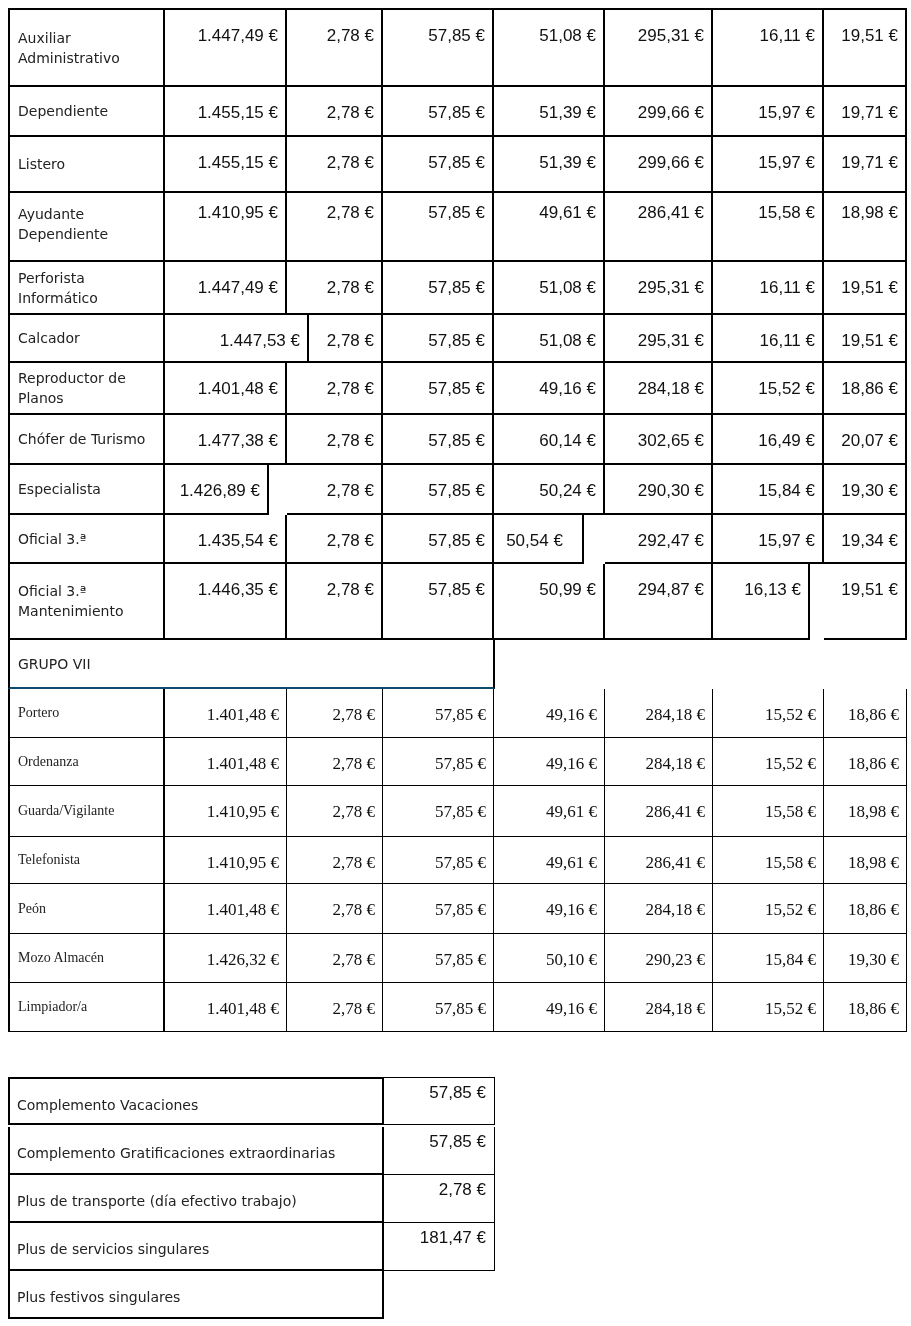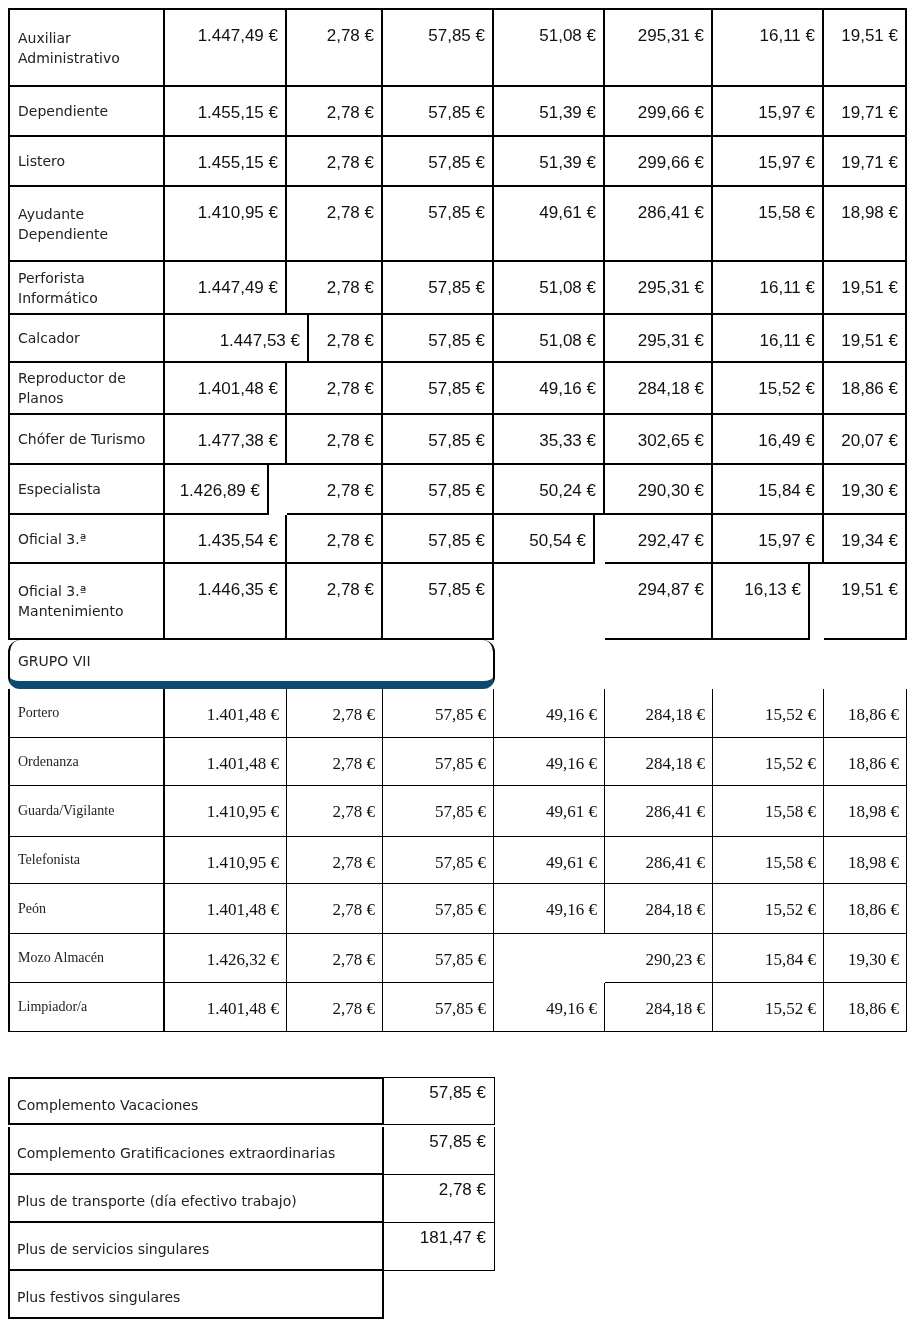--- a/index.html
+++ b/index.html
@@ -13,21 +13,21 @@
   .row { position: absolute; left: 0; width: 899px; box-sizing: border-box; }
   .cell { position: absolute; top: 0; bottom: 0; box-sizing: border-box; }
   .cell.name { padding: 0 16px 0 8px; display: flex; align-items: center; }
   .cell.num { padding: 16px 7px 0 0; }
 
   .thick .cell { border-right: 2px solid #000; border-bottom: 2px solid #000; }
   .thick .cell.c0 { border-left: 2px solid #000; }
   .thin .cell { border-right: 1px solid #000; border-bottom: 1px solid #000; font-family: Liberation Serif, serif; }
   .thin .cell.c0 { border-left: 2px solid #000; border-right: 2px solid #000; }
 
-  .group-row .cell { border-left: 2px solid #000; border-right: 2px solid #000; border-bottom: 8px solid #0c4a6e; border-radius: 12px; }
+  .group-row .cell { border-left: 2px solid #000; border-right: 2px solid #000; border-bottom: 2px solid #0c4a6e; }
 
   
   #supp { position: absolute; left: 8px; top: 1077px; width: 487px; }
   .srow { position: absolute; left: 0; width: 487px; height: 48px; box-sizing: border-box; }
   .srow .lbl { position: absolute; left: 0; top: 0; width: 376px; height: 100%;
                border: 2px solid #000; border-top: none; box-sizing: border-box;
                padding: 18px 0 0 7px; font-size: 14px; color: #222; }
   .srow .val { position: absolute; left: 376px; top: 0; width: 111px; height: 100%;
                border-right: 1px solid #000; border-bottom: 1px solid #000; box-sizing: border-box;
                padding: 5px 8px 0 0; text-align: right; font-family: "Liberation Sans", sans-serif; font-size: 17px; }
@@ -56,21 +56,21 @@
         <span>Dependiente</span>
       </div>
       <div class="cell c1 num" style="left: 157px; width: 122px;">1.455,15 €</div>
       <div class="cell c2 num" style="left: 279px; width: 96px;">2,78 €</div>
       <div class="cell c3 num" style="left: 375px; width: 111px;">57,85 €</div>
       <div class="cell c4 num" style="left: 486px; width: 111px;">51,39 €</div>
       <div class="cell c5 num" style="left: 597px; width: 108px;">299,66 €</div>
       <div class="cell c6 num" style="left: 705px; width: 111px;">15,97 €</div>
       <div class="cell c7 num" style="left: 816px; width: 83px;">19,71 €</div>
     </div>
-    <div class="row thick" style="top: 127px; height: 50px;">
+    <div class="row thick" style="top: 127px; height: 56px;">
       <div class="cell c0 name" style="left: 0px; width: 157px;">
         <span>Listero</span>
       </div>
       <div class="cell c1 num" style="left: 157px; width: 122px;">1.455,15 €</div>
       <div class="cell c2 num" style="left: 279px; width: 96px;">2,78 €</div>
       <div class="cell c3 num" style="left: 375px; width: 111px;">57,85 €</div>
       <div class="cell c4 num" style="left: 486px; width: 111px;">51,39 €</div>
       <div class="cell c5 num" style="left: 597px; width: 108px;">299,66 €</div>
       <div class="cell c6 num" style="left: 705px; width: 111px;">15,97 €</div>
       <div class="cell c7 num" style="left: 816px; width: 83px;">19,71 €</div>
@@ -123,21 +123,21 @@
       <div class="cell c6 num" style="left: 705px; width: 111px;">15,52 €</div>
       <div class="cell c7 num" style="left: 816px; width: 83px;">18,86 €</div>
     </div>
     <div class="row thick" style="top: 405px; height: 50px;">
       <div class="cell c0 name" style="left: 0px; width: 157px;">
         <span>Chófer de Turismo</span>
       </div>
       <div class="cell c1 num" style="left: 157px; width: 122px;">1.477,38 €</div>
       <div class="cell c2 num" style="left: 279px; width: 96px;">2,78 €</div>
       <div class="cell c3 num" style="left: 375px; width: 111px;">57,85 €</div>
-      <div class="cell c4 num" style="left: 486px; width: 111px;">35,33 €</div>
+      <div class="cell c4 num" style="left: 486px; width: 111px;">60,14 €</div>
       <div class="cell c5 num" style="left: 597px; width: 108px;">302,65 €</div>
       <div class="cell c6 num" style="left: 705px; width: 111px;">16,49 €</div>
       <div class="cell c7 num" style="left: 816px; width: 83px;">20,07 €</div>
     </div>
     <div class="row thick" style="top: 455px; height: 50px;">
       <div class="cell c0 name" style="left: 0px; width: 157px;">
         <span>Especialista</span>
       </div>
       <div class="cell c1 num" style="left: 157px; width: 104px;">1.426,89 €</div>
       <div class="cell c2 num" style="left: 279px; width: 96px;">2,78 €</div>
@@ -147,32 +147,33 @@
       <div class="cell c6 num" style="left: 705px; width: 111px;">15,84 €</div>
       <div class="cell c7 num" style="left: 816px; width: 83px;">19,30 €</div>
     </div>
     <div class="row thick" style="top: 505px; height: 49px;">
       <div class="cell c0 name" style="left: 0px; width: 157px;">
         <span>Oficial 3.ª</span>
       </div>
       <div class="cell c1 num" style="left: 157px; width: 122px;">1.435,54 €</div>
       <div class="cell c2 num" style="left: 279px; width: 96px;">2,78 €</div>
       <div class="cell c3 num" style="left: 375px; width: 111px;">57,85 €</div>
-      <div class="cell c4 num" style="left: 486px; width: 101px;">50,54 €</div>
+      <div class="cell c4 num" style="left: 486px; width: 90px; text-align: center;">50,54 €</div>
       <div class="cell c5 num" style="left: 597px; width: 108px;">292,47 €</div>
       <div class="cell c6 num" style="left: 705px; width: 111px;">15,97 €</div>
       <div class="cell c7 num" style="left: 816px; width: 83px;">19,34 €</div>
     </div>
     <div class="row thick" style="top: 554px; height: 76px;">
       <div class="cell c0 name" style="left: 0px; width: 157px;">
         <span>Oficial 3.ª Mantenimiento</span>
       </div>
       <div class="cell c1 num" style="left: 157px; width: 122px;">1.446,35 €</div>
       <div class="cell c2 num" style="left: 279px; width: 96px;">2,78 €</div>
       <div class="cell c3 num" style="left: 375px; width: 111px;">57,85 €</div>
+      <div class="cell c4 num" style="left: 486px; width: 111px;">50,99 €</div>
       <div class="cell c5 num" style="left: 597px; width: 108px;">294,87 €</div>
       <div class="cell c6 num" style="left: 705px; width: 97px;">16,13 €</div>
       <div class="cell c7 num" style="left: 816px; width: 83px;">19,51 €</div>
     </div>
     <div class="row group-row" style="top: 630px; height: 49px;">
       <div class="cell name" style="left: 0px; width: 487px;">GRUPO VII</div>
     </div>
     <div class="row thin" style="top: 679px; height: 49px;">
       <div class="cell c0 name" style="left: 0px; width: 157px;">
         <span>Portero</span>
@@ -233,20 +234,21 @@
       <div class="cell c6 num" style="left: 705px; width: 111px;">15,52 €</div>
       <div class="cell c7 num" style="left: 816px; width: 83px;">18,86 €</div>
     </div>
     <div class="row thin" style="top: 924px; height: 49px;">
       <div class="cell c0 name" style="left: 0px; width: 157px;">
         <span>Mozo Almacén</span>
       </div>
       <div class="cell c1 num" style="left: 157px; width: 122px;">1.426,32 €</div>
       <div class="cell c2 num" style="left: 279px; width: 96px;">2,78 €</div>
       <div class="cell c3 num" style="left: 375px; width: 111px;">57,85 €</div>
+      <div class="cell c4 num" style="left: 486px; width: 111px;">50,10 €</div>
       <div class="cell c5 num" style="left: 597px; width: 108px;">290,23 €</div>
       <div class="cell c6 num" style="left: 705px; width: 111px;">15,84 €</div>
       <div class="cell c7 num" style="left: 816px; width: 83px;">19,30 €</div>
     </div>
     <div class="row thin" style="top: 973px; height: 49px;">
       <div class="cell c0 name" style="left: 0px; width: 157px;">
         <span>Limpiador/a</span>
       </div>
       <div class="cell c1 num" style="left: 157px; width: 122px;">1.401,48 €</div>
       <div class="cell c2 num" style="left: 279px; width: 96px;">2,78 €</div>

